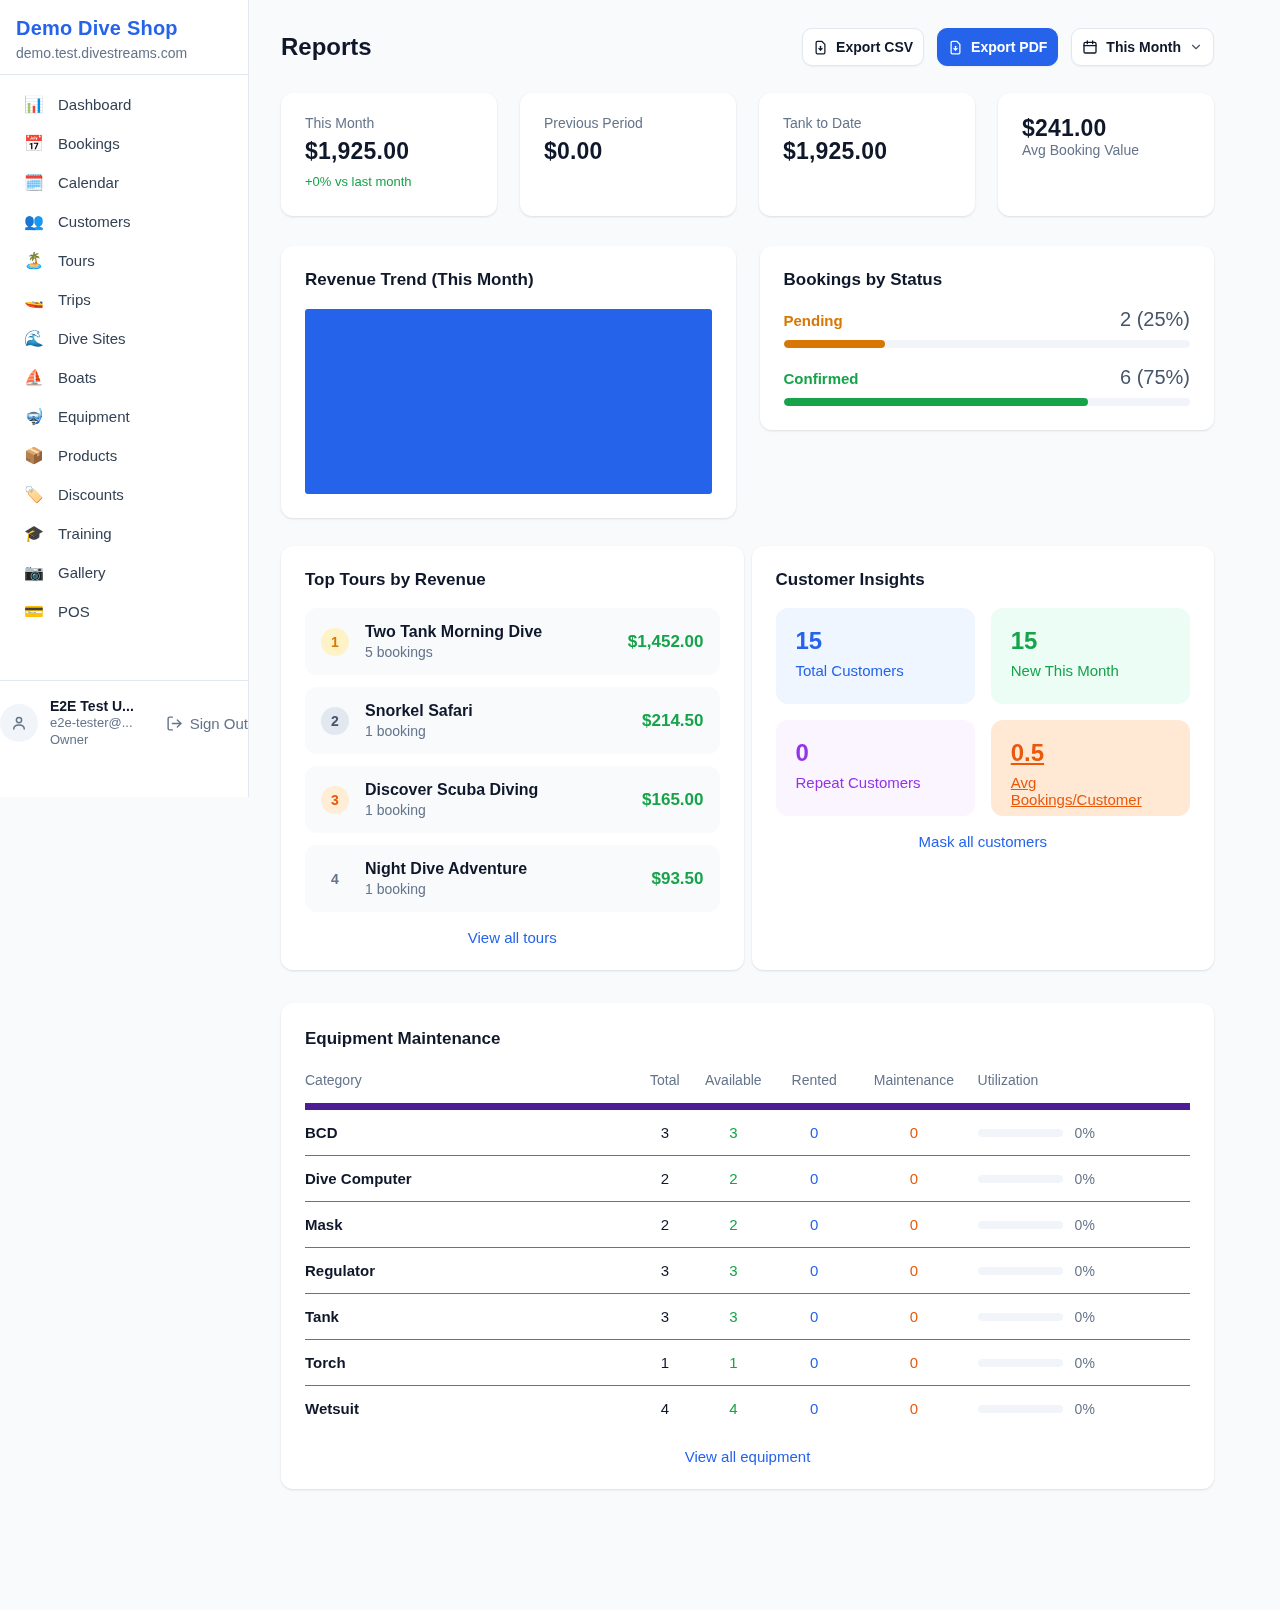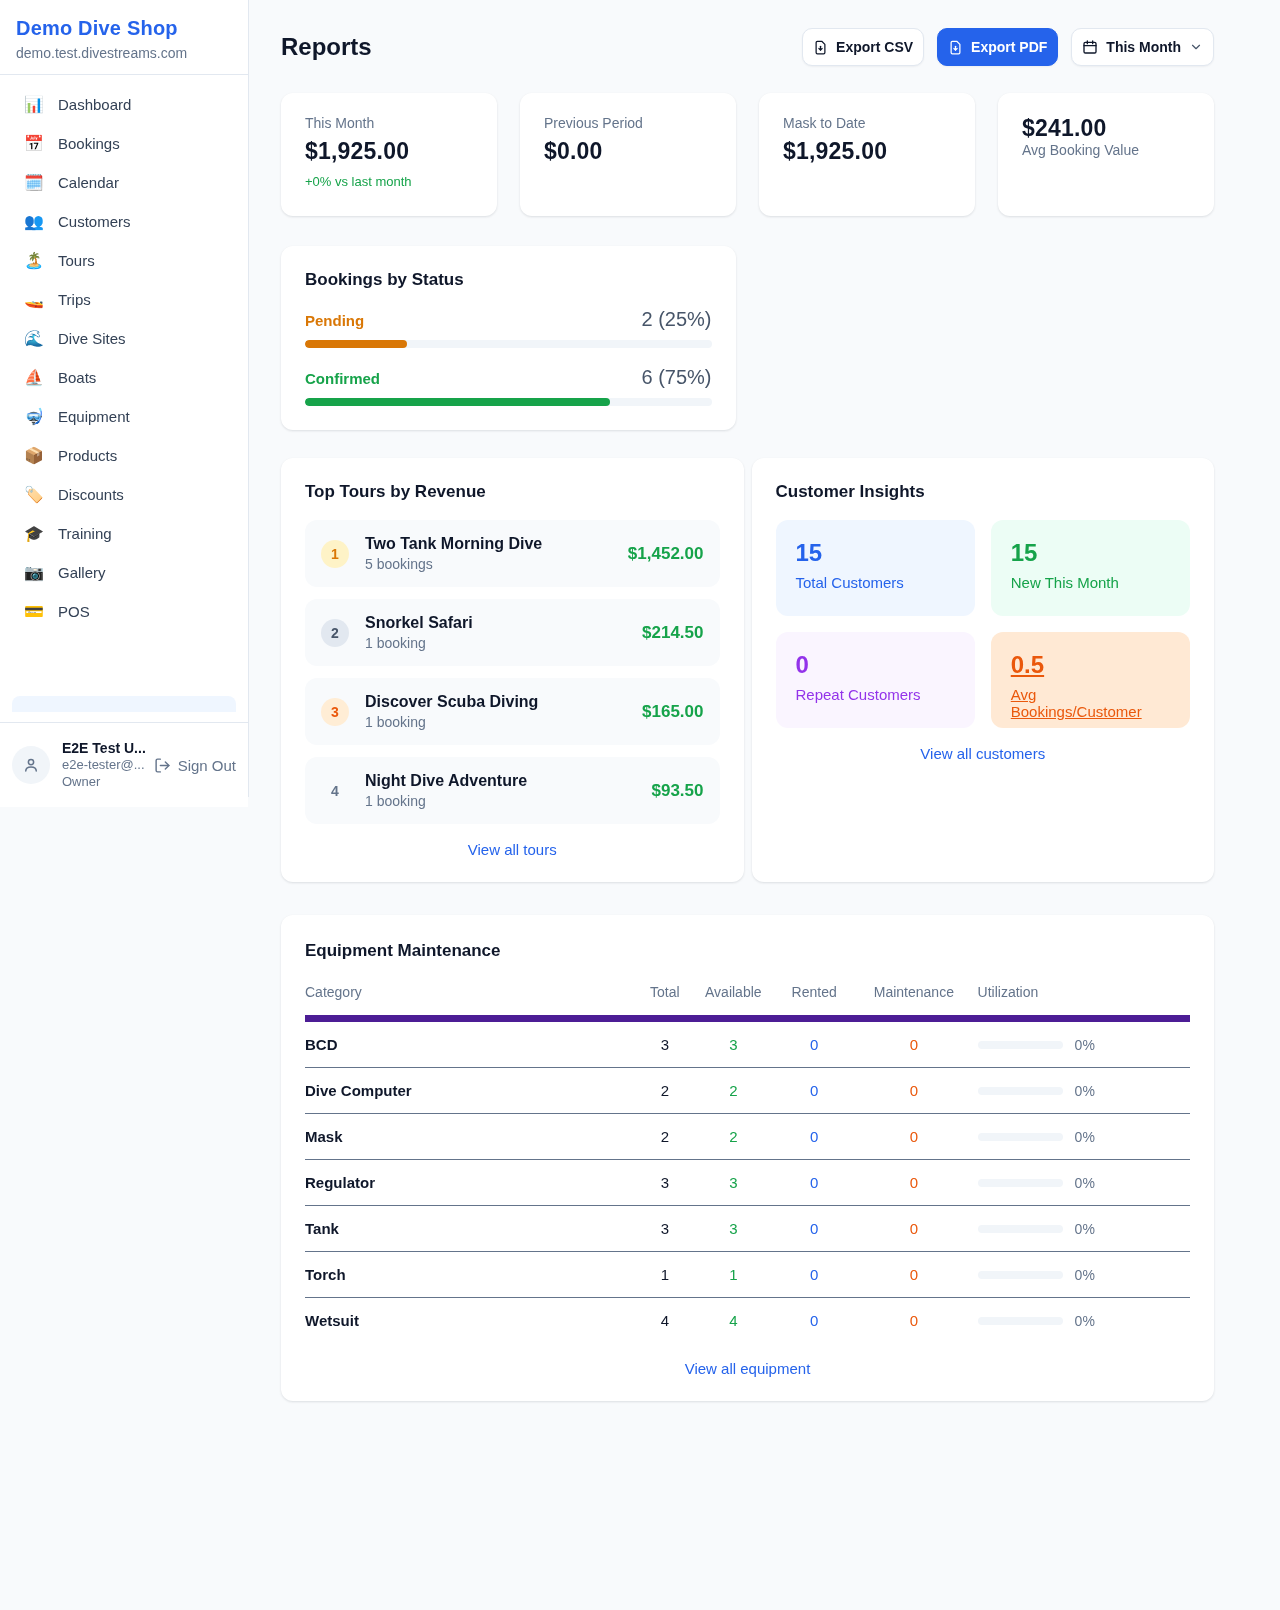--- a/index.html
+++ b/index.html
@@ -9,21 +9,21 @@
 
   
   .sidebar { position:absolute; left:0; top:0; width:249px; height:797px; background:#fff; border-right:1px solid #e2e8f0; }
   .brand-block { padding:17px 16px 13px; border-bottom:1px solid #e2e8f0; }
   .brand { font-size:20px; font-weight:800; color:#2563eb; letter-spacing:.2px; }
   .domain { font-size:14px; color:#64748b; margin-top:5px; }
   .nav { padding:12px 12px 0; }
   .nav-item { display:flex; align-items:center; gap:14px; padding:9px 12px; border-radius:8px; color:#334155; font-size:15px; margin-bottom:4px; cursor:pointer; }
   .nav-icon { width:20px; font-size:16px; line-height:1; text-align:center; }
   .active-pill { position:absolute; left:12px; right:12px; top:696px; height:16px; background:#eff6ff; border-radius:8px 8px 0 0; }
-  .user-panel { position:absolute; left:0; top:722px; width:248px; height:85px; background:#fff; border-top:1px solid #e2e8f0; display:flex; align-items:center; gap:12px; padding:10px 12px; }
+  .user-panel { position:absolute; left:0; top:680px; width:248px; height:85px; background:#fff; border-top:1px solid #e2e8f0; display:flex; align-items:center; gap:12px; padding:10px 0; }
   .avatar { width:38px; height:38px; border-radius:50%; background:#f1f5f9; display:flex; align-items:center; justify-content:center; flex:0 0 auto; color:#64748b; }
   .user-meta { line-height:1.3; min-width:0; }
   .user-name { font-size:14px; font-weight:700; color:#0f172a; white-space:nowrap; }
   .user-email, .user-role { font-size:13px; color:#64748b; white-space:nowrap; }
   .signout { margin-left:auto; display:flex; align-items:center; gap:7px; color:#64748b; font-size:15px; cursor:pointer; white-space:nowrap; }
 
   
   .main { position:absolute; left:249px; top:0; width:1031px; padding:28px 66px 40px 32px; }
   .page-header { display:flex; align-items:center; justify-content:space-between; margin-bottom:27px; }
   .page-title { font-size:24px; font-weight:800; color:#0f172a; }
@@ -232,30 +232,34 @@
       <div class="card stat-card">
         <div class="stat-label">This Month</div>
         <div class="stat-value">$1,925.00</div>
         <div class="stat-delta">+0% vs last month</div>
       </div>
       <div class="card stat-card">
         <div class="stat-label">Previous Period</div>
         <div class="stat-value">$0.00</div>
       </div>
       <div class="card stat-card">
-        <div class="stat-label">Mask to Date</div>
+        <div class="stat-label">Tank to Date</div>
         <div class="stat-value">$1,925.00</div>
       </div>
       <div class="card stat-card value-first">
         <div class="stat-value">$241.00</div>
         <div class="stat-label">Avg Booking Value</div>
       </div>
     </div>
 
     <div class="charts-row">
+      <div class="card panel">
+        <h2 class="panel-title">Revenue Trend (This Month)</h2>
+        <div class="chart-block"></div>
+      </div>
       <div class="card panel">
         <h2 class="panel-title">Bookings by Status</h2>
         <div class="status-group">
           <div class="status-head">
             <span class="status-label pending">Pending</span>
             <span class="status-value">2 (25%)</span>
           </div>
           <div class="track">
             <div class="fill pending" style="width: 25%;"></div>
           </div>
@@ -323,21 +327,21 @@
           </div>
           <div class="tile tile-purple">
             <div class="tile-value">0</div>
             <div class="tile-label">Repeat Customers</div>
           </div>
           <div class="tile tile-orange">
             <div class="tile-value">0.5</div>
             <div class="tile-label">Avg Bookings/Customer</div>
           </div>
         </div>
-        <a class="view-link">View all customers</a>
+        <a class="view-link">Mask all customers</a>
       </div>
     </div>
 
     <div class="card equip-card">
       <h2 class="panel-title">Equipment Maintenance</h2>
       <table>
         <thead>
           <tr>
             <th class="cat">Category</th>
             <th>Total</th>

